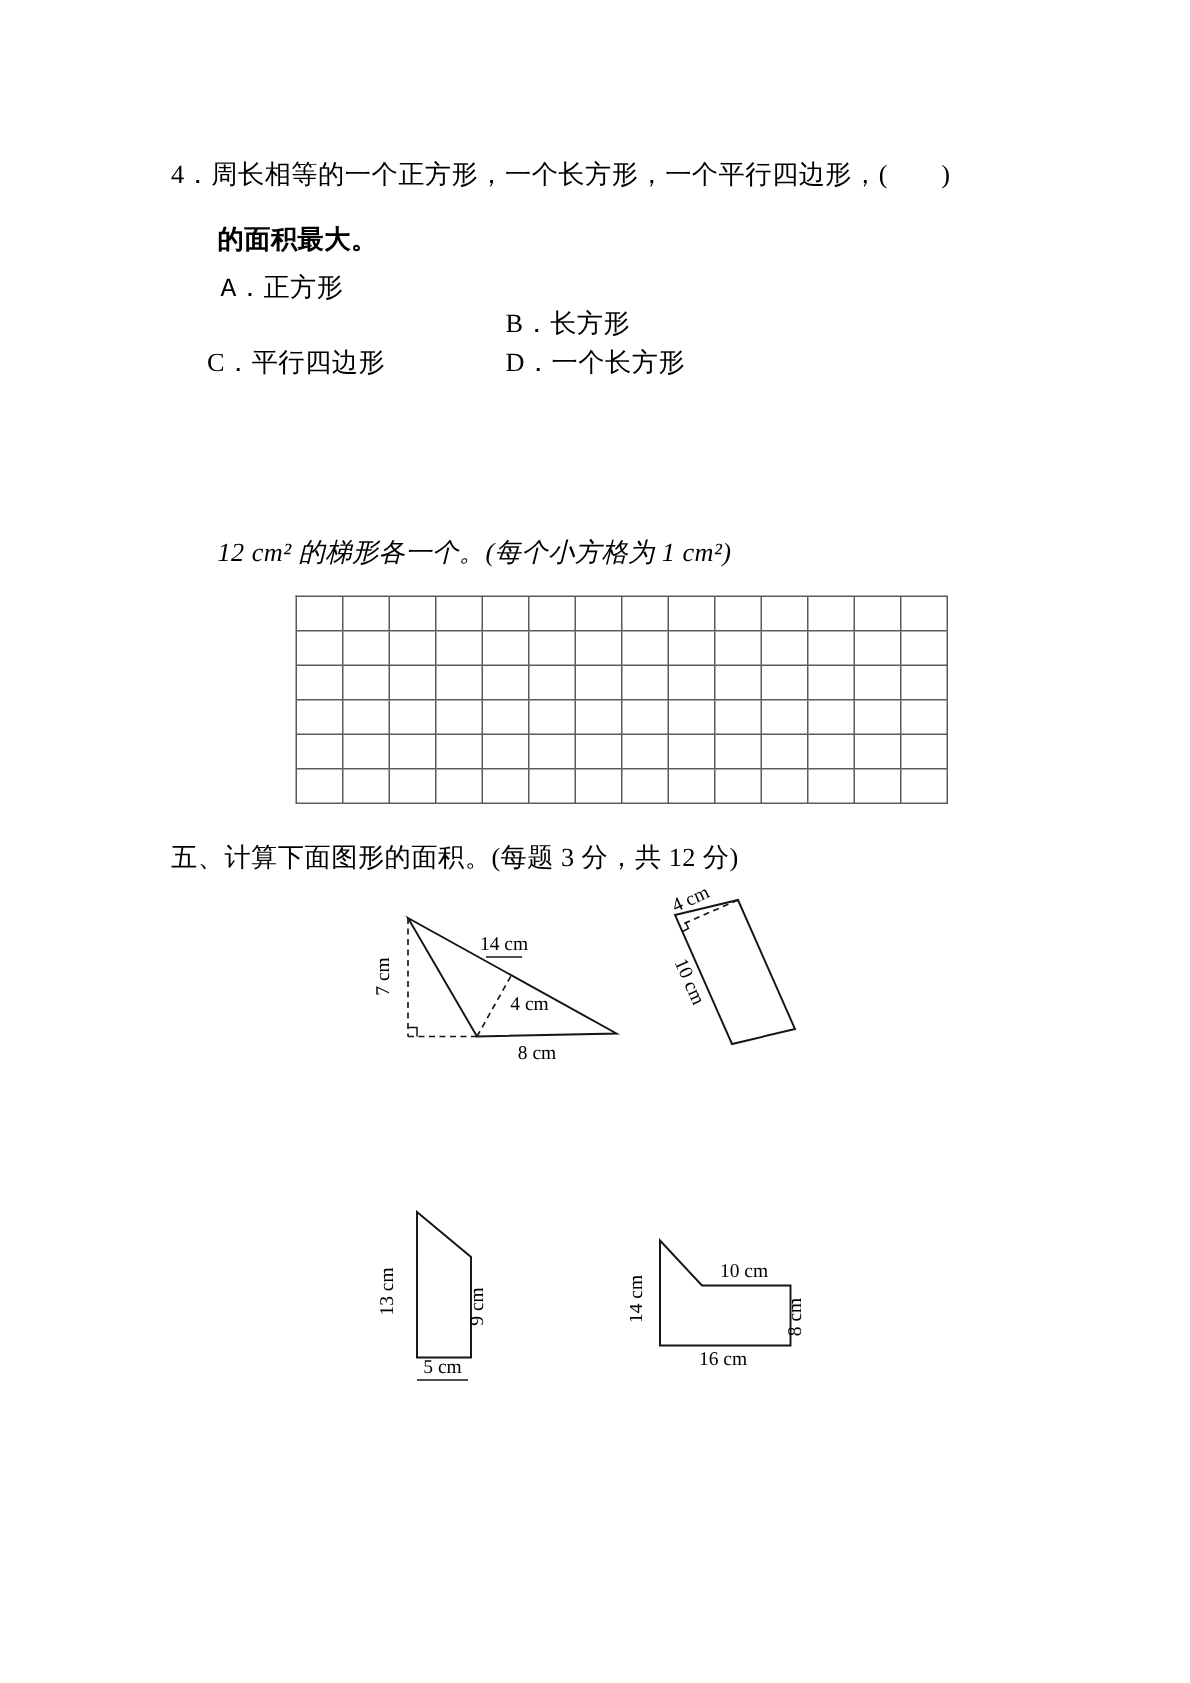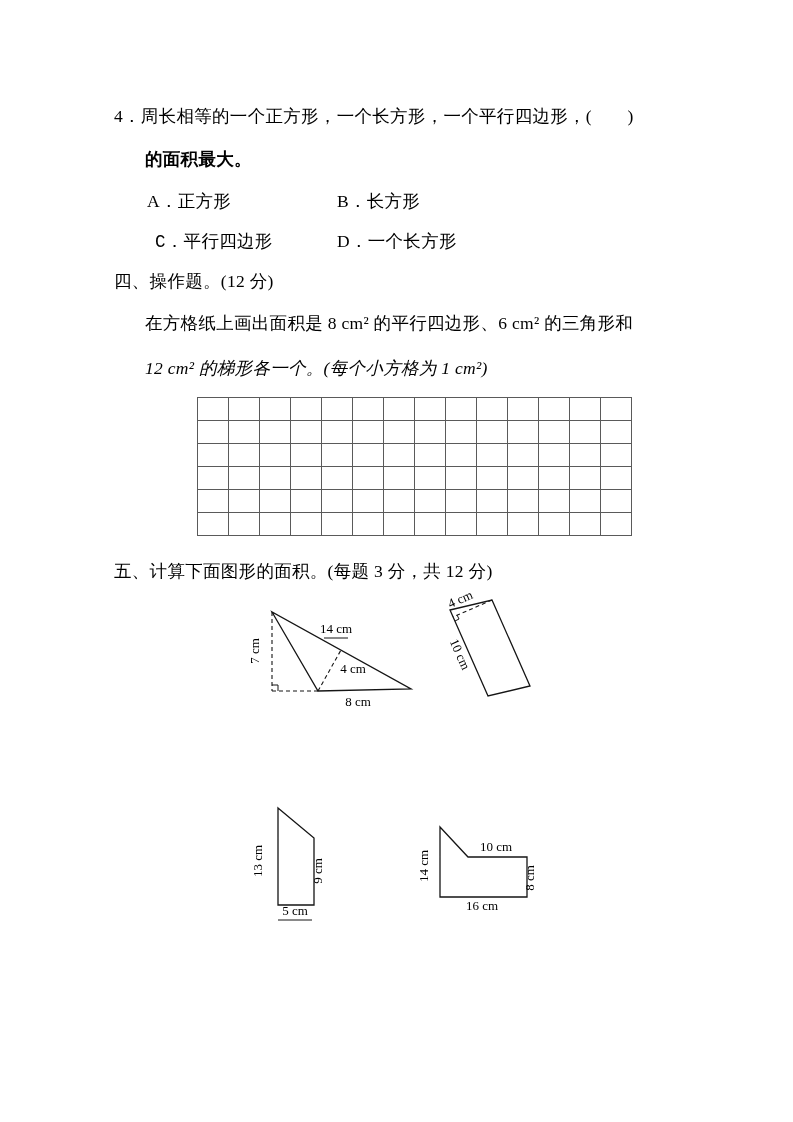--- a/index.html
+++ b/index.html
@@ -31,27 +31,25 @@
   svg .dash  { fill:none; stroke:#151515; stroke-width:1.1; stroke-dasharray:4 3; }
 </style>
 </head>
 <body>
 
 <div class="page">
 
   <div class="abs t" style="left:114px; top:104px;">4．周长相等的一个正方形，一个长方形，一个平行四边形，(　　)</div>
   <div class="abs t" style="left:145px; top:147px;font-weight:bold;">的面积最大。</div>
 
-  <div class="abs t" style="left:147px; top:189px;">A．正方形</div>
-  <div class="abs t" style="left:337px; top:189px;">B．长方形</div>
-  <div class="abs t" style="left:155px; top:229px;font-family:Liberation Mono, monospace;">C．平行四边形</div>
+  <div class="abs t" style="left:147px; top:179px;font-family:Liberation Mono, monospace;">A．正方形</div>
+  <div class="abs t" style="left:337px; top:203px;">B．长方形</div>
+  <div class="abs t" style="left:138px; top:229px;">C．平行四边形</div>
   <div class="abs t" style="left:337px; top:229px;">D．一个长方形</div>
 
-  <div class="abs t" style="left:114px; top:269px;">四、操作题。(12 分)</div>
-  <div class="abs t" style="left:145px; top:311px;">在方格纸上画出面积是 8 cm² 的平行四边形、6 cm² 的三角形和</div>
   <div class="abs t" style="left:145px; top:356px;font-style:italic;">12 cm² 的梯形各一个。(每个小方格为 1 cm²)</div>
 
   <div class="abs grid-paper" style="left: 197px; top: 397px; grid-template-columns: repeat(14, 31px); grid-template-rows: repeat(6, 23px);">
       <div class="grid-cell"></div>
       <div class="grid-cell"></div>
       <div class="grid-cell"></div>
       <div class="grid-cell"></div>
       <div class="grid-cell"></div>
       <div class="grid-cell"></div>
       <div class="grid-cell"></div>

